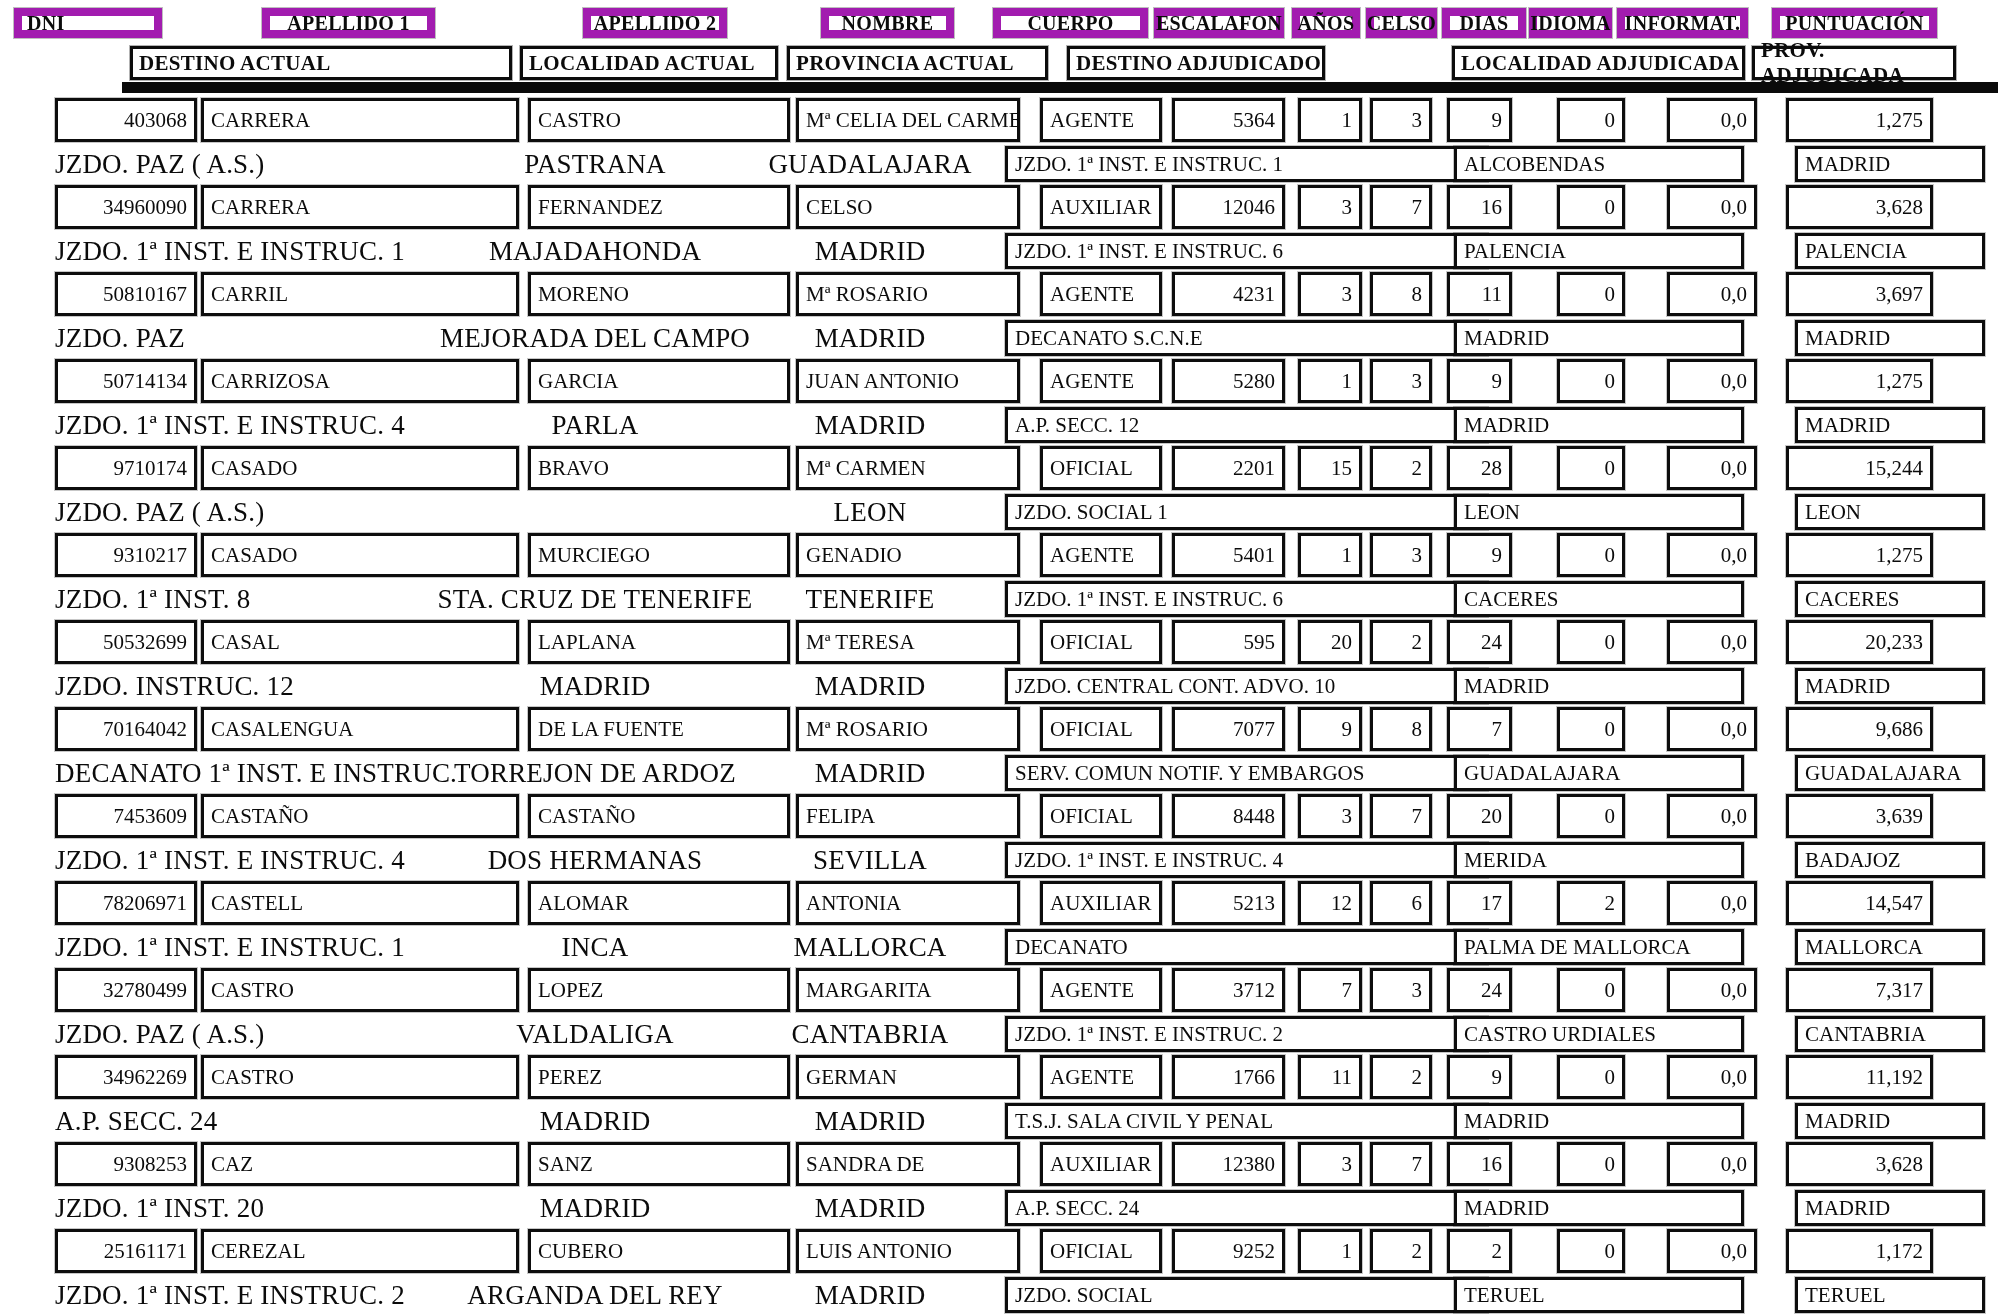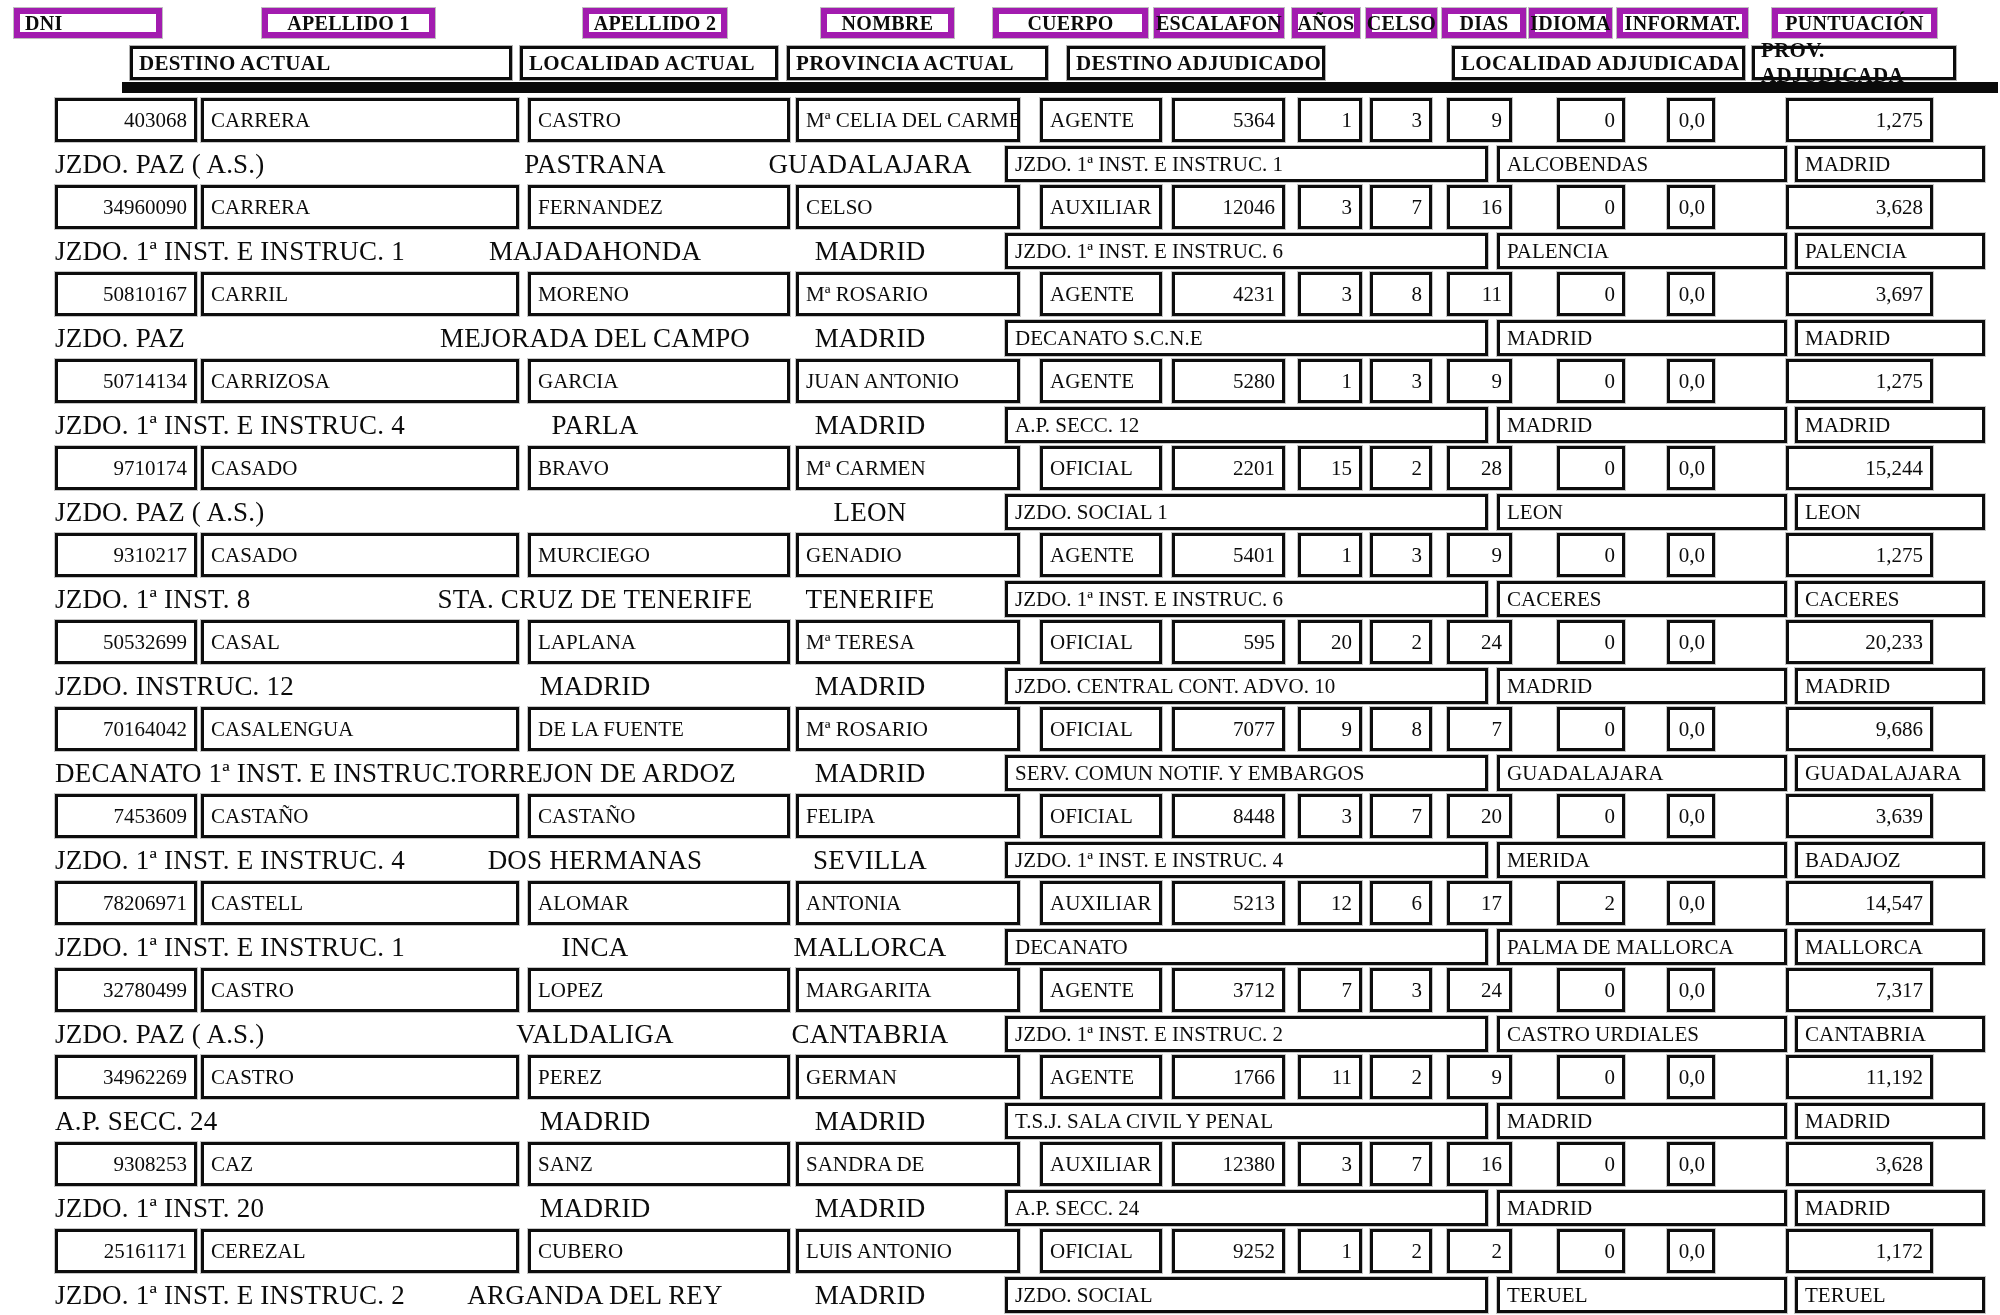--- a/index.html
+++ b/index.html
@@ -5,21 +5,21 @@
   html,body{margin:0;padding:0;background:#ffffff;}
   body{
     width:2000px;height:1315px;position:relative;overflow:hidden;
     font-family:"Liberation Serif", serif;
     color:#0b0b0b;
     -webkit-font-smoothing:antialiased;
   }
   .abs{position:absolute;box-sizing:border-box;}
   
   .h1box{
-    border:6px solid #a21caf;height:30px;top:8px;
+    border:8px solid #a21caf;height:30px;top:8px;
     display:flex;align-items:center;justify-content:center;
     font-weight:bold;font-size:20px;letter-spacing:.3px;background:#fff;
     box-shadow:0 0 0 1px rgba(0,0,0,.25);
   }
   .h1-dni{left:14px;width:148px;justify-content:flex-start;padding-left:5px;}
   .h1-ap1{left:262px;width:173px;}
   .h1-ap2{left:583px;width:144px;}
   .h1-nom{left:821px;width:133px;}
   .h1-cue{left:993px;width:155px;}
   .h1-esc{left:1154px;width:130px;}
@@ -56,38 +56,38 @@
   .c-dni{left:55px;width:142px;}
   .c-ap1{left:201px;width:318px;}
   .c-ap2{left:528px;width:262px;}
   .c-nom{left:796px;width:224px;}
   .c-cue{left:1040px;width:122px;}
   .c-esc{left:1172px;width:113px;}
   .c-ano{left:1298px;width:64px;}
   .c-mes{left:1370px;width:62px;}
   .c-dia{left:1447px;width:65px;}
   .c-idi{left:1557px;width:68px;}
-  .c-inf{left:1667px;width:48px;}
+  .c-inf{left:1667px;width:90px;}
   .c-pun{left:1786px;width:147px;}
   
   .plain{
     position:absolute;top:50px;height:32px;display:flex;align-items:center;
     font-size:27px;white-space:nowrap;letter-spacing:.2px;
   }
   .p-da{left:55px;width:430px;}
   .p-la{left:430px;width:330px;justify-content:center;}
   .p-pa{left:755px;width:230px;justify-content:center;}
   .cellB{
     position:absolute;top:48px;height:36px;box-sizing:border-box;
     border:3px solid #0d0d0d;background:#fff;display:flex;align-items:center;
     font-size:21px;padding:0 7px;white-space:nowrap;overflow:hidden;
     box-shadow:0 0 0 1px rgba(0,0,0,.22);
   }
   .b-dj{left:1005px;width:483px;}
-  .b-lj{left:1497px;width:290px;}
+  .b-lj{left:1454px;width:290px;}
   .b-pj{left:1795px;width:190px;}
 </style>
 </head>
 <body>
 
 <div class="abs h1box h1-dni">DNI</div>
 <div class="abs h1box h1-ap1">APELLIDO 1</div>
 <div class="abs h1box h1-ap2">APELLIDO 2</div>
 <div class="abs h1box h1-nom">NOMBRE</div>
 <div class="abs h1box h1-cue">CUERPO</div>

